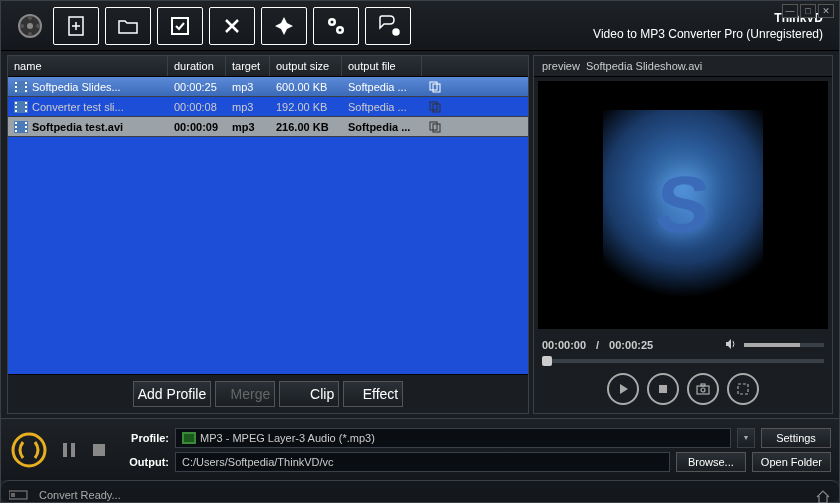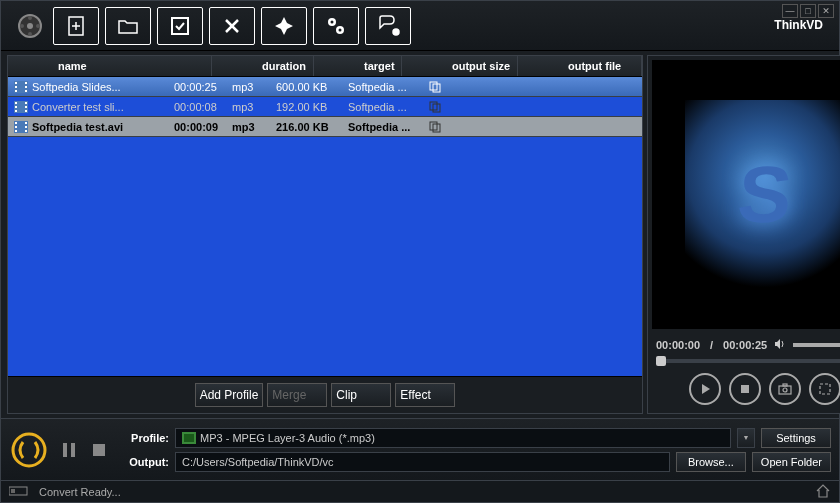--- a/index.html
+++ b/index.html
@@ -17,38 +17,38 @@
 .winctrl { display: flex; gap: 2px; position: absolute; top: 4px; right: 6px; }
 .winctrl div { width: 16px; height: 14px; border: 1px solid #555; background: #1a1e22; display: flex; align-items: center; justify-content: center; cursor: pointer; color: #aaa; font-size: 9px; }
 
 
 .main { flex: 1; display: flex; gap: 4px; padding: 4px 6px; }
 .left { flex: 1; display: flex; flex-direction: column; border: 1px solid #3a4048; background: #22262a; }
 .right { width: 300px; display: flex; flex-direction: column; border: 1px solid #3a4048; background: #1a1e22; }
 
 
 .thead { display: flex; background: linear-gradient(#2a3036, #1e2226); border-bottom: 1px solid #000; }
-.th { padding: 4px 6px; border-right: 1px solid #3a4048; color: #fff; font-weight: bold; font-size: 11px; margin-left: 44px; }
+.th { padding: 4px 6px; border-right: 1px solid #3a4048; color: #fff; font-weight: normal; font-size: 11px; }
 .c-name { width: 160px; }
 .c-dur { width: 58px; }
 .c-tgt { width: 44px; }
 .c-size { width: 72px; }
 .c-file { width: 80px; }
 .c-stat { flex: 1; text-align: center; }
 .tbody { flex: 1; background: #1d4ed8; overflow: hidden; }
 .tr { display: flex; height: 20px; align-items: center; border-bottom: 1px solid #383e44; }
 .tr.sel { background: linear-gradient(#5a8ad8, #3a6ab8); color: #fff; }
 .tr.alt { background: #9ba2a8; color: #000; font-weight: bold; }
 .td { padding: 0 6px; overflow: hidden; white-space: nowrap; text-overflow: ellipsis; }
 .td.c-name { display: flex; align-items: center; gap: 4px; }
 .vicon { width: 14px; height: 12px; display: inline-block; }
 .statusicon { width: 14px; height: 14px; display: flex; align-items: center; justify-content: center; }
 
 .left-btns { display: flex; gap: 4px; justify-content: center; padding: 6px; background: #1a1e22; border-top: 1px solid #000; }
-.btn { padding: 4px 4px; border: 1px solid #555; background: linear-gradient(#2a3036, #1a1e22); color: #fff; font-size: 12px; cursor: pointer; min-width: 60px; text-align: left; }
+.btn { padding: 4px 4px; border: 1px solid #555; background: linear-gradient(#2a3036, #1a1e22); color: #fff; font-size: 14px; cursor: pointer; min-width: 60px; text-align: right; }
 .btn.disabled { color: #666; }
 
 
 .prev-label { padding: 4px 8px; color: #ccc; font-size: 11px; background: #1e2226; border-bottom: 1px solid #000; }
 .prev-video { flex: 1; background: #000; display: flex; align-items: center; justify-content: center; position: relative; margin: 4px; }
 .prev-img { width: 160px; height: 190px; background: radial-gradient(circle at 50% 40%, #4a8ac8 0%, #2a5a98 30%, #1a3a68 55%, #000 80%); position: relative; display: flex; align-items: center; justify-content: center; }
 .prev-img::after { content: "S"; font-size: 80px; font-weight: bold; color: #3a6ab8; text-shadow: 0 0 20px #5a9ae8; transform: skewX(-5deg); }
 .prev-time { display: flex; align-items: center; gap: 6px; padding: 4px 8px; color: #ccc; font-size: 11px; font-weight: bold; }
 .prev-time .sep { margin: 0 4px; }
 .vol-area { margin-left: auto; display: flex; align-items: center; gap: 6px; }
@@ -65,21 +65,21 @@
 .pause-stop { display: flex; gap: 6px; }
 .psbtn { width: 24px; height: 24px; display: flex; align-items: center; justify-content: center; cursor: pointer; }
 .profile-area { flex: 1; display: flex; flex-direction: column; gap: 4px; }
 .prow { display: flex; align-items: center; gap: 6px; }
 .prow label { width: 50px; text-align: right; color: #fff; font-weight: bold; font-size: 11px; }
 .pinput { flex: 1; height: 20px; background: #0a0e12; border: 1px solid #3a4048; color: #ccc; padding: 0 6px; font-size: 11px; display: flex; align-items: center; gap: 4px; }
 .pdrop { width: 18px; height: 20px; border: 1px solid #3a4048; background: linear-gradient(#2a3036,#1a1e22); display: flex; align-items: center; justify-content: center; cursor: pointer; color: #aaa; font-size: 7px; }
 .rbtn { padding: 3px 8px; border: 1px solid #555; background: linear-gradient(#2a3036,#1a1e22); color: #fff; font-size: 11px; cursor: pointer; min-width: 70px; text-align: center; }
 
 
-.statusbar { height: 22px; background: #14181c; border-top: 1px solid #3a4048; display: flex; align-items: center; padding: 0 8px; color: #aaa; }
+.statusbar { height: 22px; background: #14181c; border-top: 1px solid #3a4048; display: flex; padding: 8px 8px; color: #aaa; border-radius: 8px; }
 .statusbar .sicon { width: 20px; height: 14px; margin-right: 10px; }
 .home { margin-left: auto; cursor: pointer; }
 </style>
 </head>
 <body>
 
 <div class="window">
   <div class="titlebar">
     <div class="logo">
       <svg width="26" height="26" viewBox="0 0 26 26">
@@ -131,20 +131,21 @@
         </div>
       <div class="tbtn">
           <svg width="24" height="24" viewBox="0 0 24 24" fill="none" stroke="#fff" stroke-width="1.5">
             <path d="M4 4 Q4 2 6 2 L14 2 Q18 2 18 6 Q18 10 14 10 L8 10 L4 14 Z"></path>
             <circle cx="20" cy="18" r="3" fill="#fff"></circle>
           </svg>
         </div>
     </div>
     <div class="title-text">
       <div class="t1">ThinkVD</div>
+      <div class="t2">Video to MP3 Converter Pro (Unregistered)</div>
     </div>
     <div class="winctrl">
       <div>—</div>
       <div>□</div>
       <div>✕</div>
     </div>
   </div>
 
   <div class="main">
     <div class="left">
@@ -237,20 +238,24 @@
         </div>
       <div class="left-btns">
         <div class="btn">Add Profile</div>
         <div class="btn disabled">Merge</div>
         <div class="btn">Clip</div>
         <div class="btn">Effect</div>
       </div>
     </div>
 
     <div class="right">
+      <div class="prev-label">
+        <span>preview</span>&nbsp;
+        <span>Softpedia Slideshow.avi</span>
+      </div>
       <div class="prev-video">
         <div class="prev-img"></div>
       </div>
       <div class="prev-time">
         <span>00:00:00</span>
         <span class="sep">/</span>
         <span>00:00:25</span>
         <div class="vol-area">
           <span><svg width="14" height="14" viewBox="0 0 14 14" fill="#ccc">
                 <path d="M2 5 L4 5 L7 2 L7 12 L4 9 L2 9 Z"></path>

